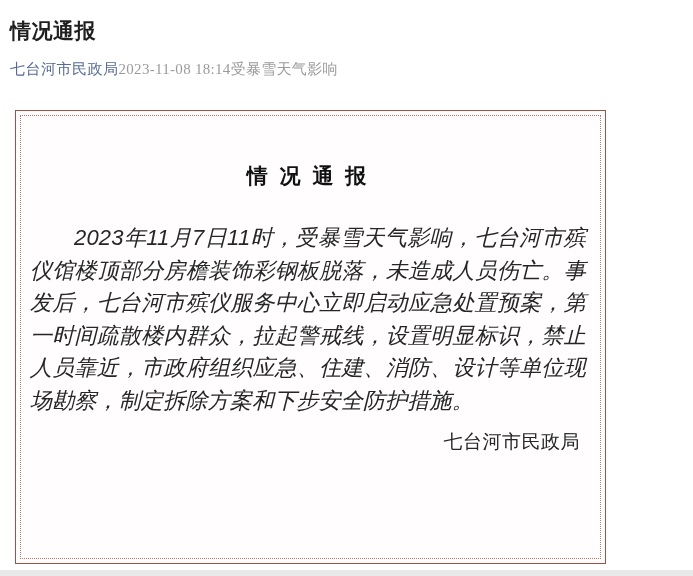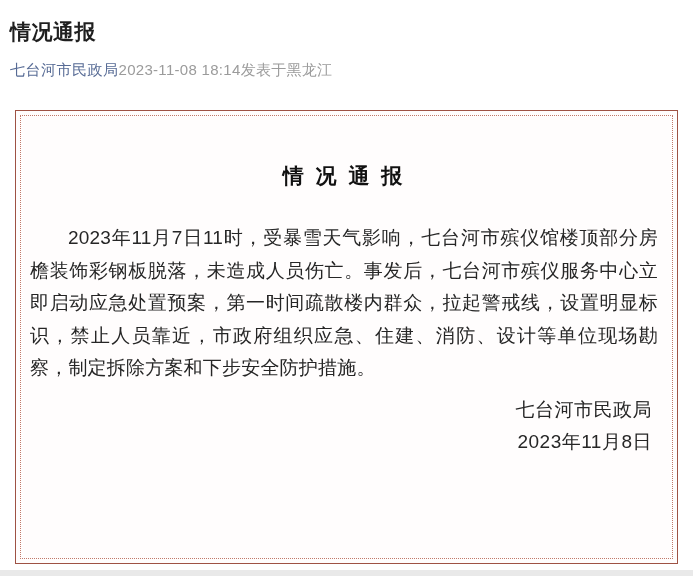--- a/index.html
+++ b/index.html
@@ -6,20 +6,21 @@
   html, body {
     width: 693px;
     height: 576px;
     background: #ffffff;
     font-family: "Liberation Sans", "DejaVu Sans", sans-serif;
     overflow: hidden;
     position: relative;
   }
   .header {
     padding: 19px 12px 0 10px;
+    font-family: Liberation Serif, serif;
   }
   .page-title {
     font-size: 21px;
     font-weight: 600;
     color: #1f1f1f;
     line-height: 1.2;
     letter-spacing: 0.5px;
   }
   .byline {
     margin-top: 16px;
@@ -33,21 +34,21 @@
     cursor: pointer;
     letter-spacing: 0.5px;
   }
   .byline-meta {
     color: #9b9b9b;
     margin-left: 0;
     letter-spacing: 0.3px;
   }
   .notice-box {
     margin: 31px 15px 0 15px;
-    width: 663px;
+    width: 591px;
     height: 454px;
     border: 1px solid #9e5244;
     padding: 4px;
     background: #fffdfd;
   }
   .notice-inner {
     width: 100%;
     height: 100%;
     border: 1px dotted #c1796a;
     padding: 0 14px 0 9px;
@@ -56,26 +57,27 @@
   .notice-title {
     margin-top: 49px;
     text-align: center;
     font-size: 21px;
     font-weight: 700;
     color: #111111;
     letter-spacing: 3px;
     line-height: 21px;
   }
   .notice-body p {
-    font-size: 19px;
+    font-size: 22px;
     line-height: 32.5px;
     color: #262626;
     text-indent: 2em;
     text-align: justify;
     letter-spacing: 0.2px;
+    font-style: italic;
   }
   .notice-body p.first {
     margin-top: 36px;
   }
   .notice-sign {
     margin-top: 9px;
     padding-right: 6px;
     text-align: right;
     font-size: 19px;
     line-height: 32.5px;
@@ -92,30 +94,29 @@
   }
 </style>
 </head>
 <body>
 
 <div class="header">
   <h1 class="page-title">情况通报</h1>
   <div class="byline">
     <span class="account-name">七台河市民政局</span>
     <span class="byline-meta">2023-11-08 18:14</span>
-    <span class="byline-meta">发表于黑龙江</span>
+    <span class="byline-meta">受暴雪天气影响</span>
   </div>
 </div>
 
 <div class="notice-box">
   <div class="notice-inner">
     <div class="notice-title">情 况 通 报</div>
     <div class="notice-body">
       <p class="first">2023年11月7日11时，受暴雪天气影响，七台河市殡仪馆楼顶部分房檐装饰彩钢板脱落，未造成人员伤亡。事发后，七台河市殡仪服务中心立即启动应急处置预案，第一时间疏散楼内群众，拉起警戒线，设置明显标识，禁止人员靠近，市政府组织应急、住建、消防、设计等单位现场勘察，制定拆除方案和下步安全防护措施。</p>
     </div>
     <div class="notice-sign">
       <div>七台河市民政局</div>
-      <div>2023年11月8日</div>
     </div>
   </div>
 </div>
 
 <div class="bottom-edge"></div>
 
 </body></html>

